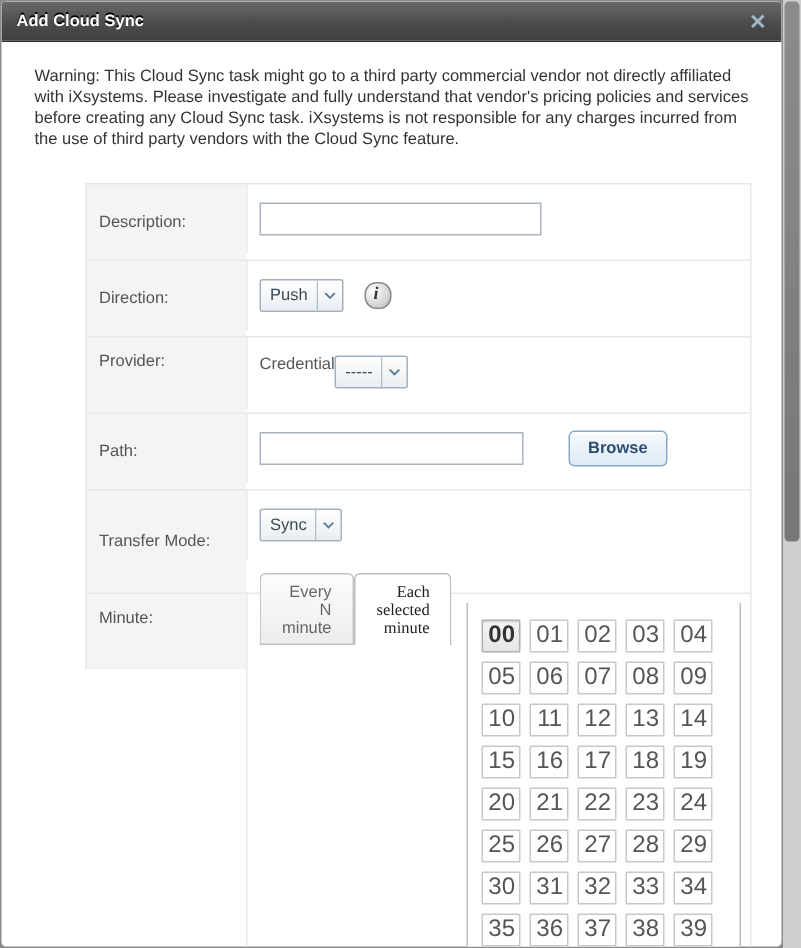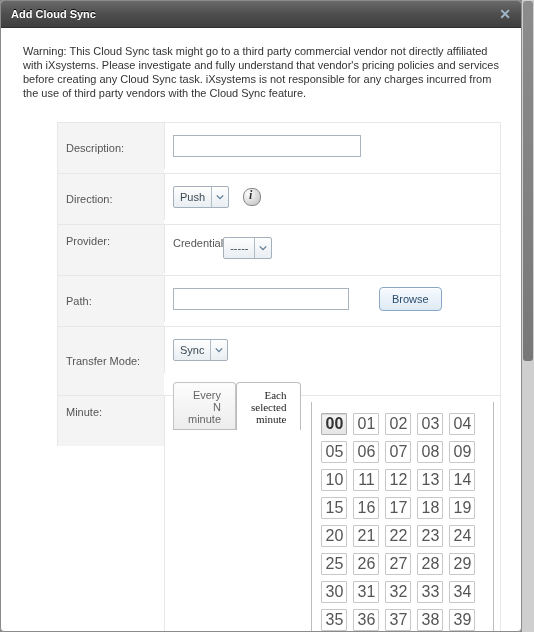--- a/index.html
+++ b/index.html
@@ -20,21 +20,21 @@
   .txt.w1{width:180px;}
   .txt.w2{width:168px;}
   .select{display:inline-flex;align-items:center;height:20px;border:1px solid #a4b1bd;background:linear-gradient(to bottom,#fefefe,#e9eef2);border-radius:2px;cursor:pointer;}
   .select .sval{padding:0 6px;color:#3a4a55;}
   .select .arrow{width:16px;height:20px;border-left:1px solid #b0bcc6;display:flex;align-items:center;justify-content:center;border-radius:0 2px 2px 0;}
   .select .arrow svg{width:8px;height:8px;}
   .info{width:16px;height:16px;border-radius:8px;background:radial-gradient(circle at 30% 30%,#fff,#bcbcbc);border:1px solid #888;position:relative;margin-left:4px;}
   .info:after{content:"i";font-family:Georgia,serif;font-style:italic;font-weight:bold;color:#333;position:absolute;left:5px;top:-1px;font-size:12px;}
   .credblock{display:flex;flex-direction:row;align-items:flex-start;padding:4px 0 6px 0;}
   .credlbl{color:#555;margin-bottom:4px;}
-  .btn{display:inline-flex;align-items:center;justify-content:center;height:22px;padding:0 12px;border:1px solid #89a8c8;background:linear-gradient(to bottom,#f6fbff,#dfeaf4);color:#2b4d6e;border-radius:4px;font-weight:normal;cursor:pointer;box-shadow:0 1px 0 #fff inset;}
+  .btn{display:inline-flex;align-items:center;justify-content:center;height:22px;padding:0 12px;border:1px solid #89a8c8;background:linear-gradient(to bottom,#f6fbff,#dfeaf4);color:#2b4d6e;border-radius:4px;font-weight:bold;cursor:pointer;box-shadow:0 1px 0 #fff inset;}
   .tabs{display:flex;align-items:flex-end;position:relative;height:28px;margin-left:2px;}
   .tab{border:1px solid #c4c4c4;border-bottom:none;background:linear-gradient(to bottom,#fdfdfd,#ececec);color:#666;padding:6px 14px 5px;border-radius:4px 4px 0 0;margin-right:0px;position:relative;z-index:1;cursor:pointer;font-size:11px;}
   .tab.active{background:#fff;color:#222;z-index:3;border-color:#bdbdbd;font-family:Liberation Serif, serif;}
   .tabs .baseline{position:absolute;left:0;right:0;bottom:0;height:1px;background:#bdbdbd;z-index:2;}
   .tab.active:after{content:"";position:absolute;left:0;right:0;bottom:-1px;height:2px;background:#fff;}
   .panel{border:1px solid #bdbdbd;border-top:none;background:#fff;padding:8px 6px;}
   .grid{display:flex;flex-wrap:wrap;}
   .cell{width:24px;height:20px;border:1px solid #c8c8c8;margin:3px;display:flex;align-items:center;justify-content:center;color:#555;background:#fff;font-size:16px;cursor:pointer;border-radius:1px;}
   .cell.sel{background:linear-gradient(to bottom,#f4f4f4,#e5e5e5);border-color:#b0b0b0;color:#333;font-weight:bold;box-shadow:inset 0 1px 1px rgba(0,0,0,.12);}
   .vrow-top{align-items:flex-start;text-align:right;}

